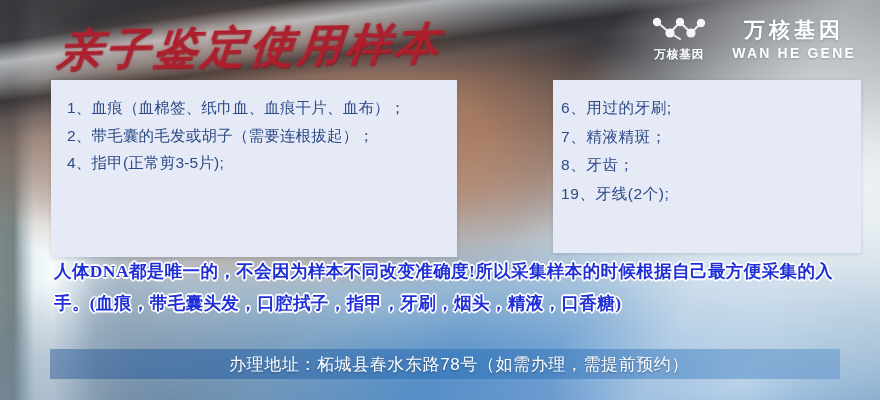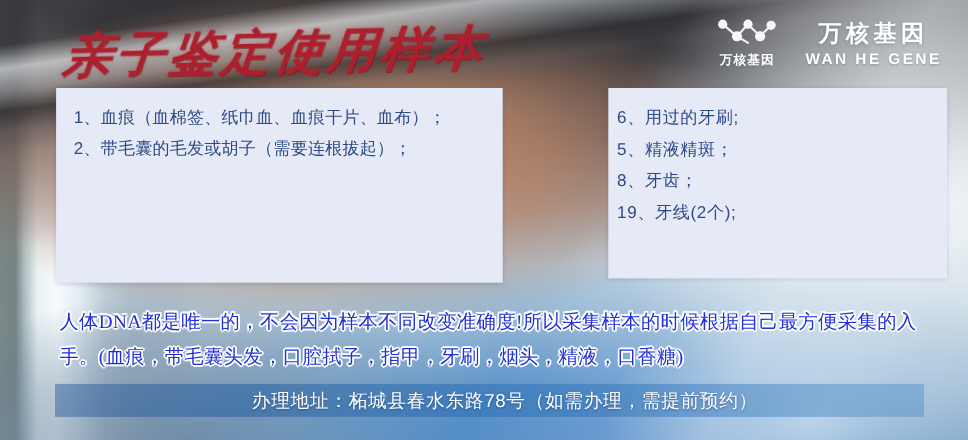--- a/index.html
+++ b/index.html
@@ -126,23 +126,23 @@
     color:#2c4a86;
     font-size:15.5px;
     line-height:27.5px;
     white-space:nowrap;
     letter-spacing:.2px;
   }
   .panel-right li { line-height:28.5px; letter-spacing:.6px; }
 
   
   .para {
-    position:absolute; left:54px; top:276px; width:790px; z-index:5;
+    position:absolute; left:54px; top:255px; width:790px; z-index:5;
     font-family:"Liberation Serif","DejaVu Serif",serif;
-    font-size:17.5px; font-weight:normal; line-height:32px;
+    font-size:17.5px; font-weight:bold; line-height:32px;
     color:#2030d8;
     letter-spacing:.4px;
     text-shadow:
       -1.3px -1.3px 0 #fff,  1.3px -1.3px 0 #fff,
       -1.3px  1.3px 0 #fff,  1.3px  1.3px 0 #fff,
       -1.6px 0 0 #fff, 1.6px 0 0 #fff, 0 -1.6px 0 #fff, 0 1.6px 0 #fff;
   }
 
   
   .addr-bar {
@@ -203,29 +203,30 @@
   </div>
 
   <div class="title">亲子鉴定使用样本</div>
 
   <div class="panels">
 
     <div class="panel panel-left">
       <ul>
         <li>1、血痕（血棉签、纸巾血、血痕干片、血布）；</li>
         <li>2、带毛囊的毛发或胡子（需要连根拔起）；</li>
+        <li>4、指甲(正常剪3-5片);</li>
       </ul>
     </div>
 
     <div class="panel-gap"></div>
 
     <div class="panel panel-right">
       <ul>
         <li>6、用过的牙刷;</li>
-        <li>5、精液精斑；</li>
+        <li>7、精液精斑；</li>
         <li>8、牙齿；</li>
         <li>19、牙线(2个);</li>
       </ul>
     </div>
 
   </div>
 
   <div class="para">人体DNA都是唯一的，不会因为样本不同改变准确度!所以采集样本的时候根据自己最方便采集的入手。(血痕，带毛囊头发，口腔拭子，指甲，牙刷，烟头，精液，口香糖)</div>
 
   <div class="addr-bar">

